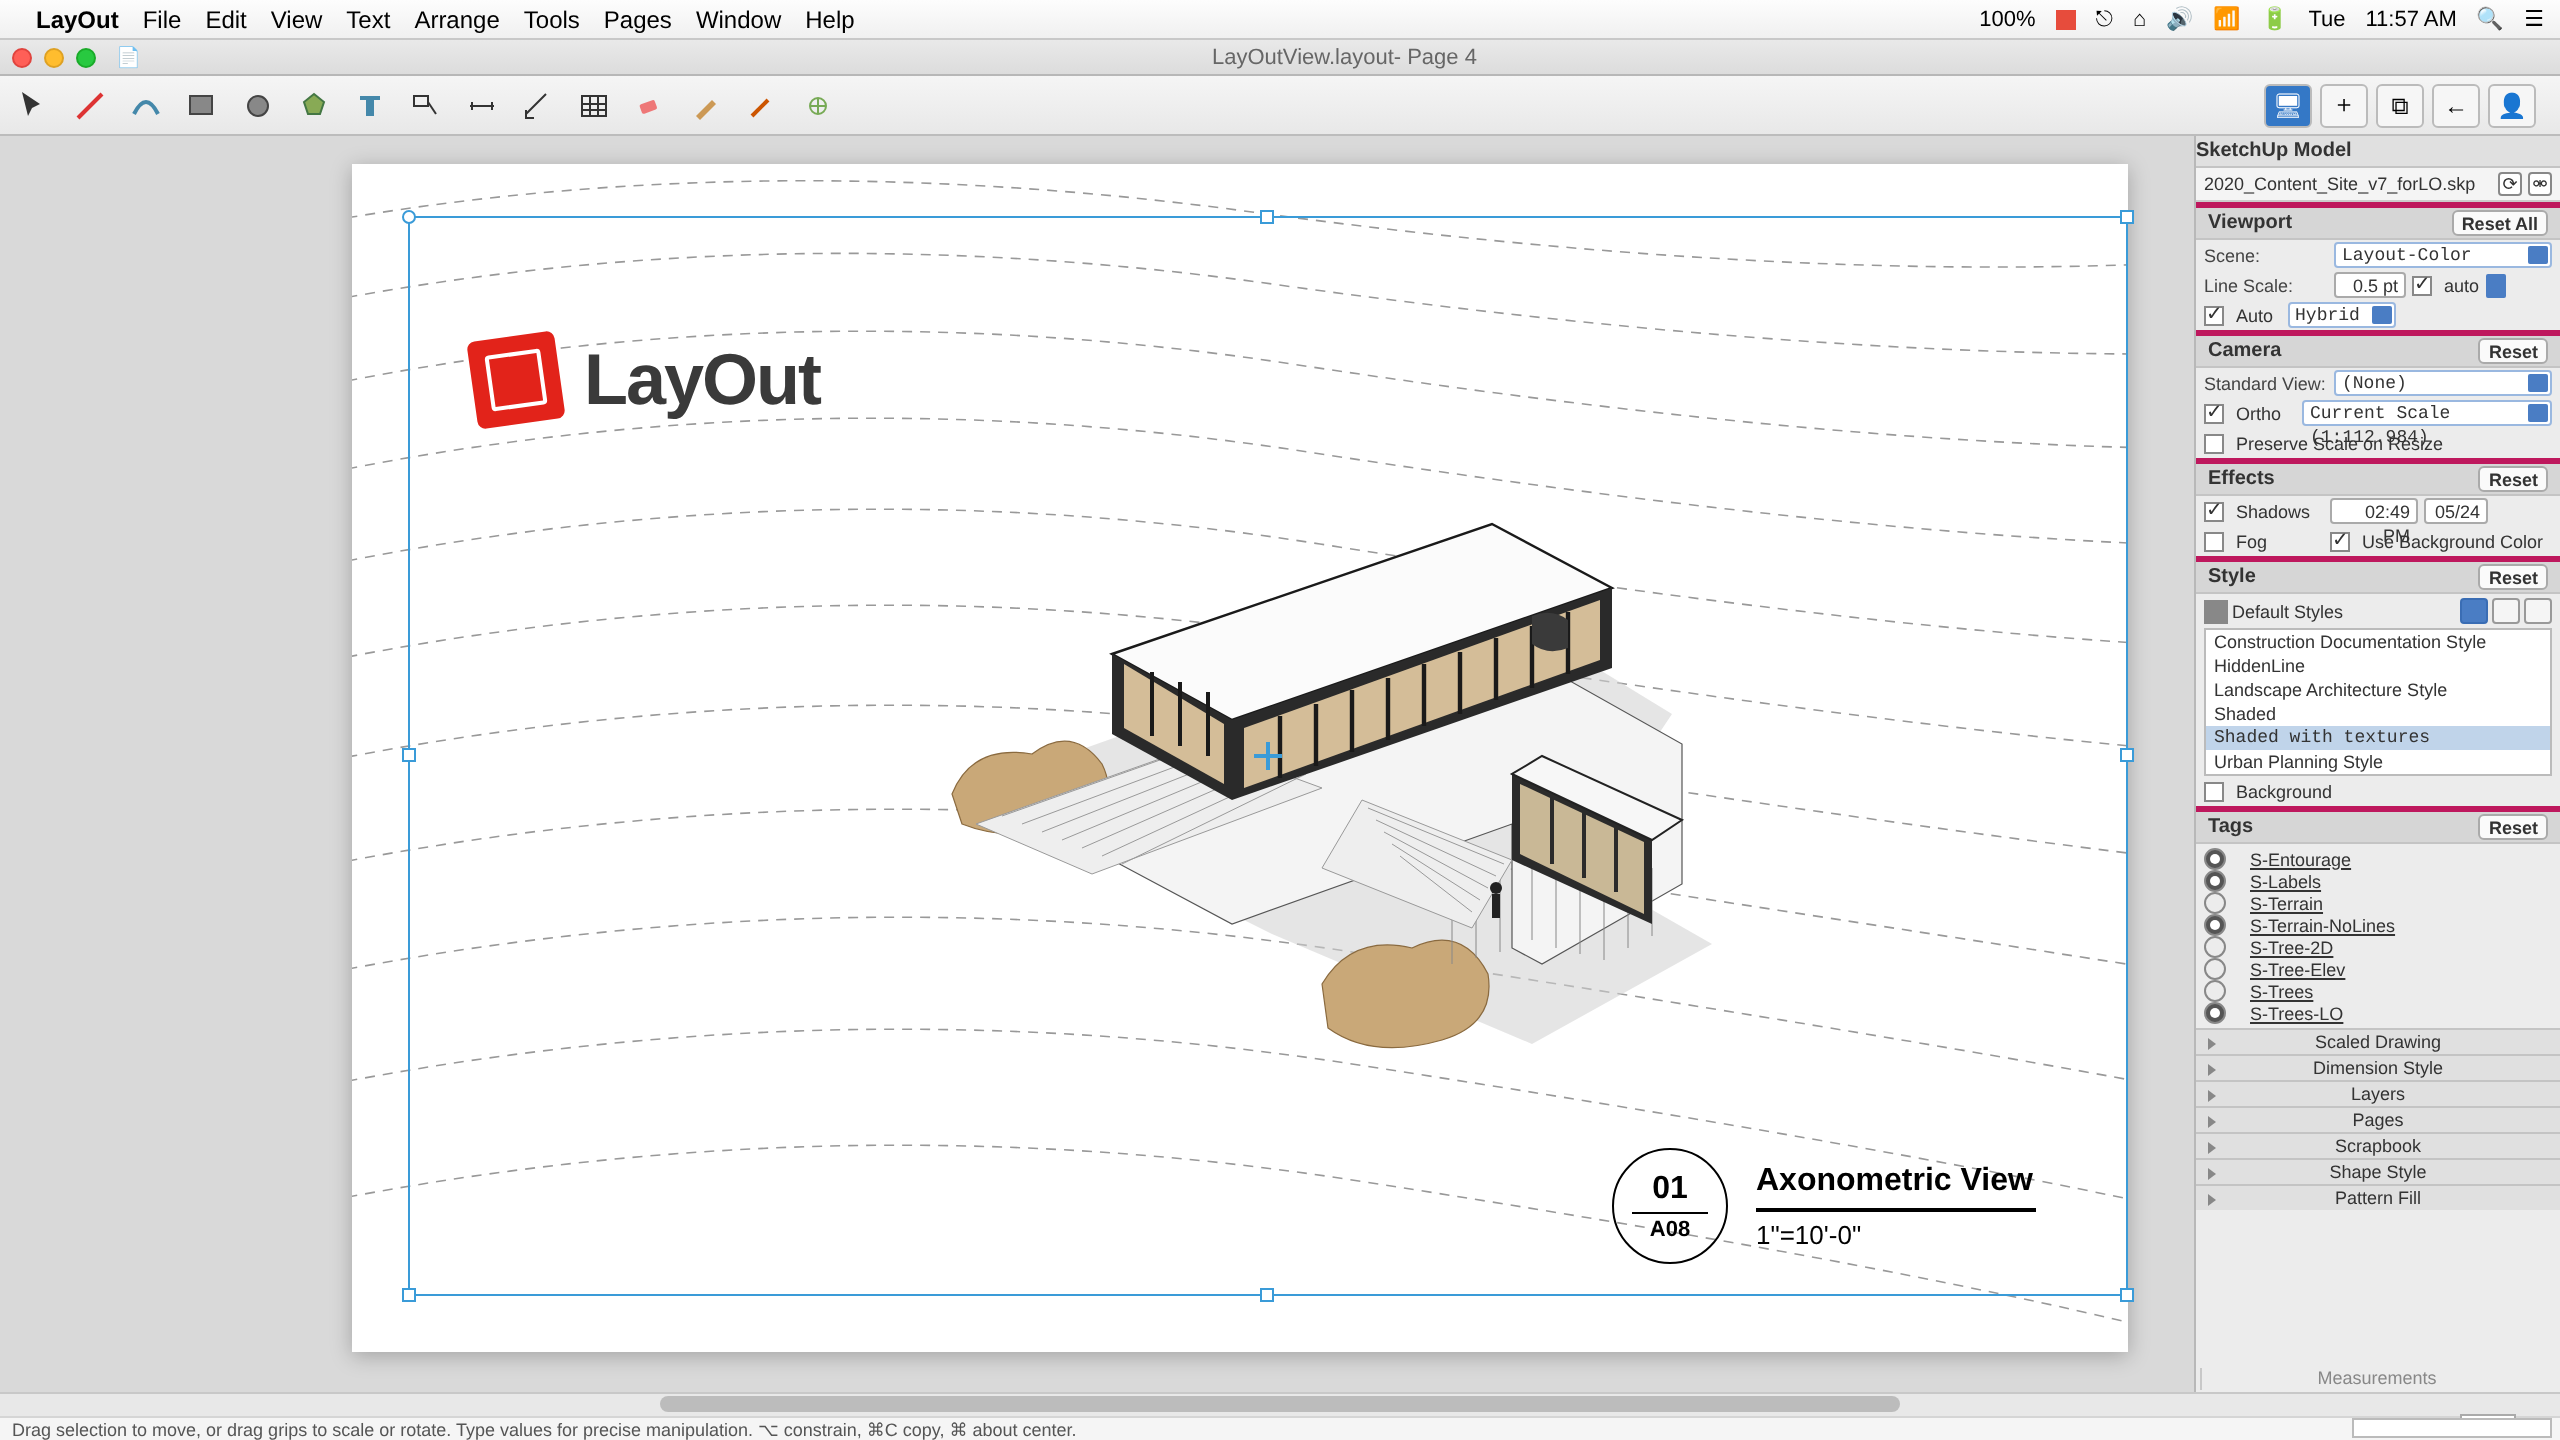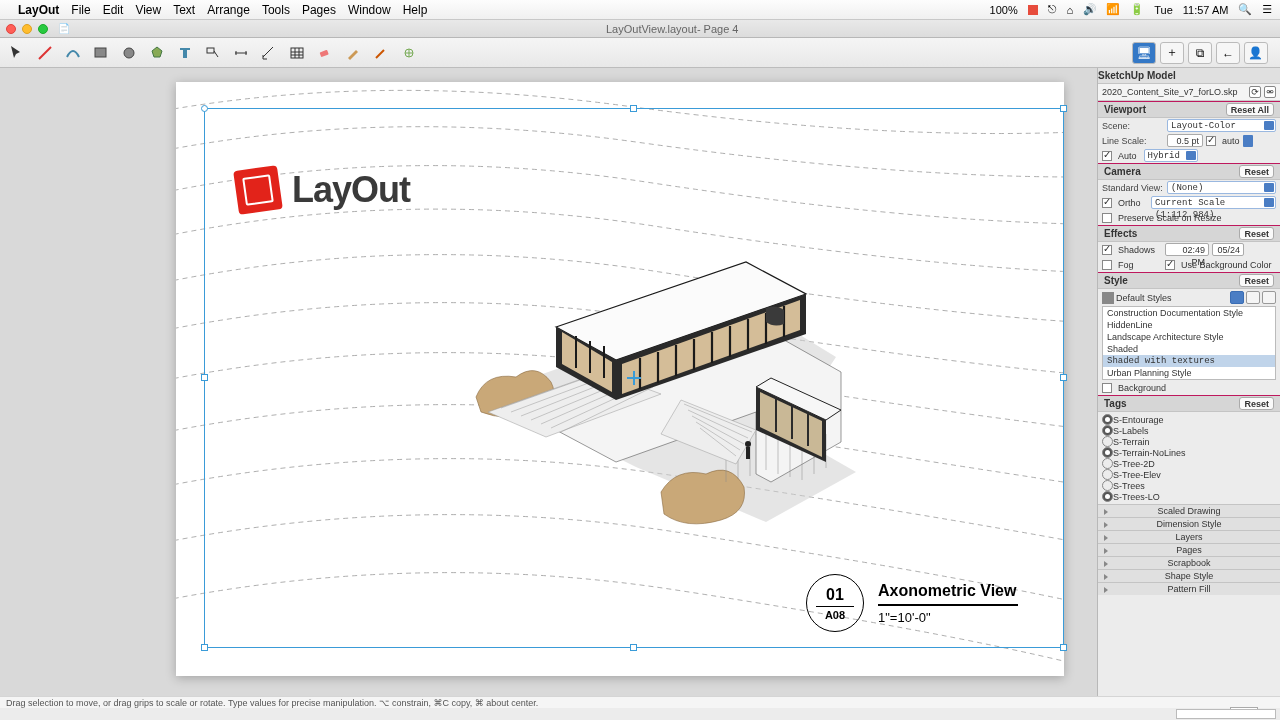--- a/index.html
+++ b/index.html
@@ -60,41 +60,41 @@
 .tb-title{font-size:16px;font-weight:bold;border-bottom:2px solid #000;padding-bottom:4px;margin-bottom:4px; width:140px;}
 .tb-scale{font-size:13px;}
 
 
 .sketch{ position:absolute; left:250px; top:130px; width:460px; height:330px; }
 
 
 .inspector{ width:183px; background:#ececec; border-left:1px solid #b8b8b8; font-size:10px; color:#333; overflow-y:auto;}
 .insp-header{ background:#e0e0e0; text-align:left; font-weight:bold; padding:2px 0; border-bottom:1px solid #c4c4c4; font-size:10px;}
 .insp-row{ display:flex; align-items:center; padding:1px 4px; gap:3px; min-height:15px;}
-.insp-row.section{ background:#d6d6d6; font-weight:bold; justify-content:space-between; border-top:1px solid #be185d; border-bottom:1px solid #c4c4c4; padding:1px 6px;}
+.insp-row.section{ background:#d6d6d6; font-weight:bold; justify-content:space-between; border-top:3px solid #be185d; border-bottom:1px solid #c4c4c4; padding:1px 6px;}
 .insp-label{ flex:0 0 62px; font-size:9px; color:#444;}
 .insp-field{ flex:1; background:#fff; border:1px solid #aaa; padding:0 3px; font-size:9px; height:13px; line-height:12px; border-radius:2px;}
 .insp-drop{ flex:1; background:#fff; border:1px solid #9ab8e0; padding:0 3px; font-size:9px; height:13px; line-height:12px; border-radius:2px; position:relative;font-family:Liberation Mono, monospace;}
 .insp-drop::after{content:"";position:absolute;right:1px;top:1px;width:10px;height:9px;background:#4a7dc4;border-radius:1px;}
 .insp-btn{ background:#fafafa;border:1px solid #aaa;border-radius:3px;padding:0 4px;font-size:9px;height:13px;line-height:12px;}
 .insp-check{ width:10px;height:10px;border:1px solid #888;background:#fff;display:inline-block;vertical-align:middle;margin-right:3px;position:relative;}
 .insp-check.on::after{content:"✓";position:absolute;top:-3px;left:0;font-size:10px;color:#333;}
 .insp-file{ padding:2px 4px; background:#f4f4f4; border-bottom:1px solid #ccc; display:flex; align-items:center; gap:3px;}
 .insp-file-name{ flex:1; font-size:9px; overflow:hidden; text-overflow:ellipsis; white-space:nowrap;}
 .refresh-icon{width:12px;height:12px;border:1px solid #888;border-radius:2px;background:#fff;font-size:9px;text-align:center;line-height:10px;}
 
 .style-list{ background:#fff; border:1px solid #bbb; margin:0 4px;}
 .style-item{ padding:1px 4px; font-size:9px;}
 .style-item.sel{ background:#c0d4ea;font-family:Liberation Mono, monospace;}
 .style-toolbar{display:flex;gap:2px;padding:2px 4px;align-items:center;}
 .style-toolbar .sbtn{width:14px;height:13px;border:1px solid #999;background:#f5f5f5;border-radius:2px;}
 .style-toolbar .sbtn.blue{background:#4a7dc4;border-color:#3a6db4;}
 
 .tag-list{ padding:2px 4px;}
-.tag-item{ display:flex;align-items:center;gap:0;padding:0;font-size:9px;}
+.tag-item{ display:flex;align-items:center;gap:12px;padding:0;font-size:9px;text-decoration:underline;}
 .tag-eye{width:11px;height:11px;border:1px solid #888;border-radius:50%;position:relative;}
 .tag-eye.on{background:#555;}
 .tag-eye.on::after{content:"";position:absolute;inset:2px;background:#fff;border-radius:50%;}
 
 .collapsible{ background:#e0e0e0;border-top:1px solid #c4c4c4;text-align:center;padding:1px 0;font-size:9px;position:relative;}
 .collapsible::before{content:"";position:absolute;left:6px;top:4px;width:0;height:0;border-left:4px solid #888;border-top:3px solid transparent;border-bottom:3px solid transparent;}
 
 
 .statusbar{ position:absolute;bottom:0;left:0;right:0;height:24px;display:flex;flex-direction:column;}
 .scrollbar-h{height:12px;background:#e8e8e8;border-top:1px solid #c8c8c8;position:relative;}
@@ -492,18 +492,22 @@
         <div class="collapsible">Layers</div>
         <div class="collapsible">Pages</div>
         <div class="collapsible">Scrapbook</div>
         <div class="collapsible">Shape Style</div>
         <div class="collapsible">Pattern Fill</div>
       </div>
   </div>
 </div>
 
 <div class="statusbar">
+  <div class="scrollbar-h">
+    <div class="scroll-thumb"></div>
+    <div class="measure">Measurements</div>
+  </div>
   <div class="status-row">
     <span class="status-hint">Drag selection to move, or drag grips to scale or rotate. Type values for precise manipulation. ⌥ constrain, ⌘C copy, ⌘ about center.</span>
   </div>
   <div class="zoom">112%</div>
   <div class="measure-field"></div>
 </div>
 
 </body></html>

